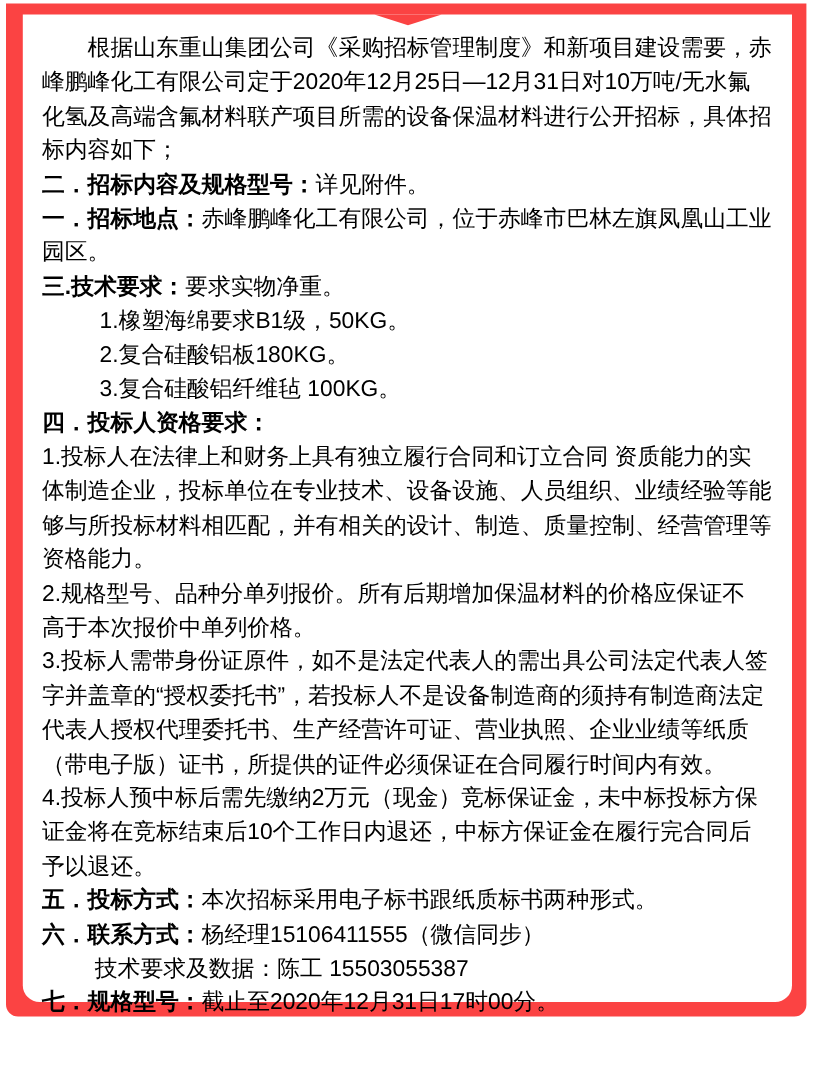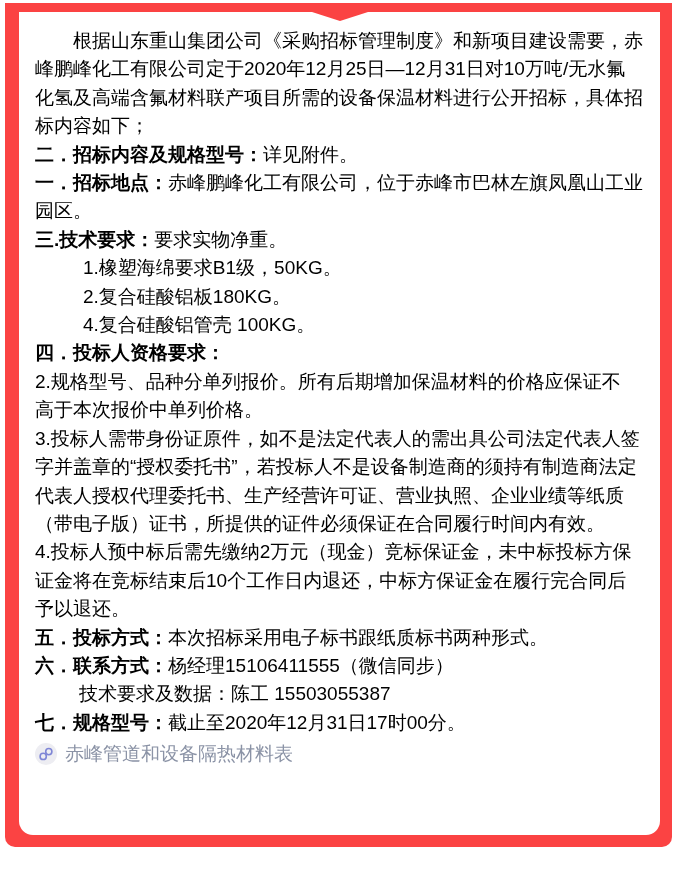--- a/index.html
+++ b/index.html
@@ -34,25 +34,26 @@
 
       <p class="item"><span class="lbl">二．招标内容及规格型号：</span><span>详见附件。</span></p>
 
       <p class="item"><span class="lbl">一．招标地点：</span><span>赤峰鹏峰化工有限公司，位于赤峰市巴林左旗凤凰山工业园区。</span></p>
 
       <p class="item"><span class="lbl">三.技术要求：</span><span>要求实物净重。</span></p>
 
       <div class="spec">
         <p>1.橡塑海绵要求B1级，50KG。</p>
         <p>2.复合硅酸铝板180KG。</p>
-        <p>4.复合硅酸铝管壳 100KG。</p>
+        <p>3.复合硅酸铝纤维毡 100KG。</p>
       </div>
 
       <p class="item"><span class="lbl">四．投标人资格要求：</span></p>
 
+      <p class="para">1.投标人在法律上和财务上具有独立履行合同和订立合同 资质能力的实体制造企业，投标单位在专业技术、设备设施、人员组织、业绩经验等能够与所投标材料相匹配，并有相关的设计、制造、质量控制、经营管理等资格能力。</p>
       <p class="para">2.规格型号、品种分单列报价。所有后期增加保温材料的价格应保证不 高于本次报价中单列价格。</p>
       <p class="para">3.投标人需带身份证原件，如不是法定代表人的需出具公司法定代表人签字并盖章的“授权委托书”，若投标人不是设备制造商的须持有制造商法定代表人授权代理委托书、生产经营许可证、营业执照、企业业绩等纸质（带电子版）证书，所提供的证件必须保证在合同履行时间内有效。</p>
       <p class="para">4.投标人预中标后需先缴纳2万元（现金）竞标保证金，未中标投标方保证金将在竞标结束后10个工作日内退还，中标方保证金在履行完合同后予以退还。</p>
 
       <p class="item"><span class="lbl">五．投标方式：</span><span>本次招标采用电子标书跟纸质标书两种形式。</span></p>
 
       <p class="item"><span class="lbl">六．联系方式：</span><span>杨经理15106411555（微信同步）</span></p>
 
       <p class="contact2">技术要求及数据：陈工 15503055387</p>
 

